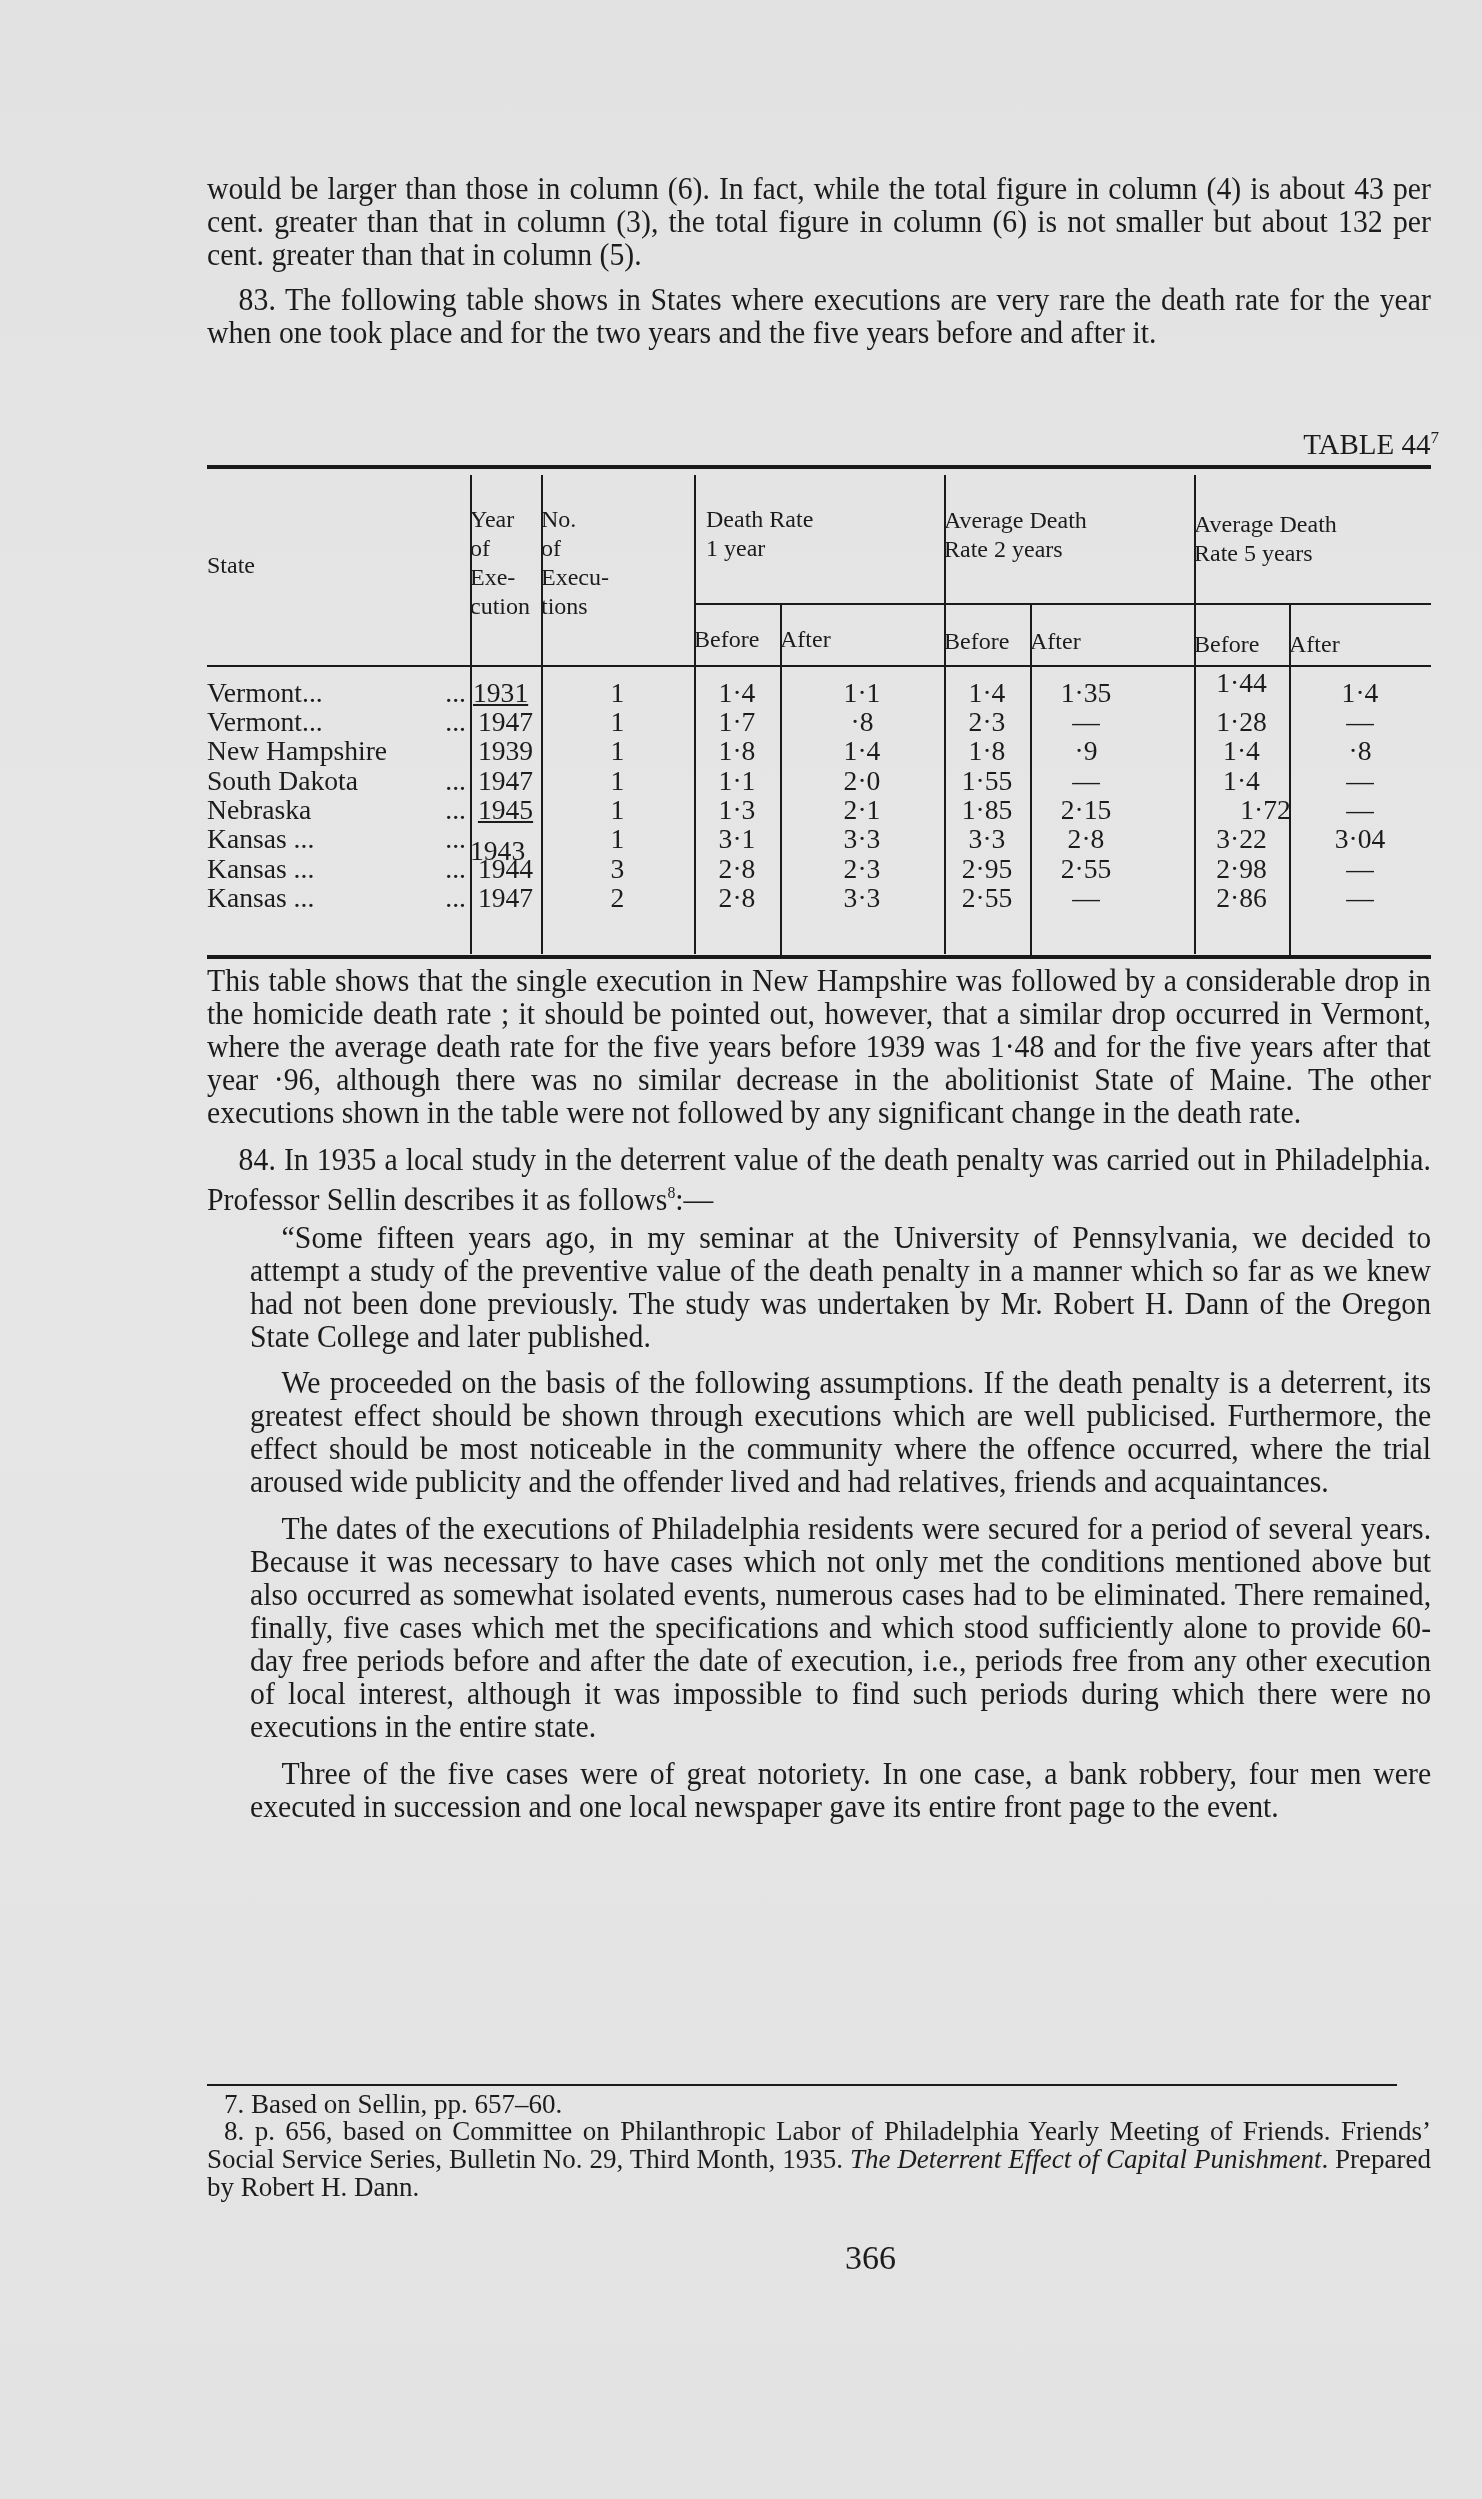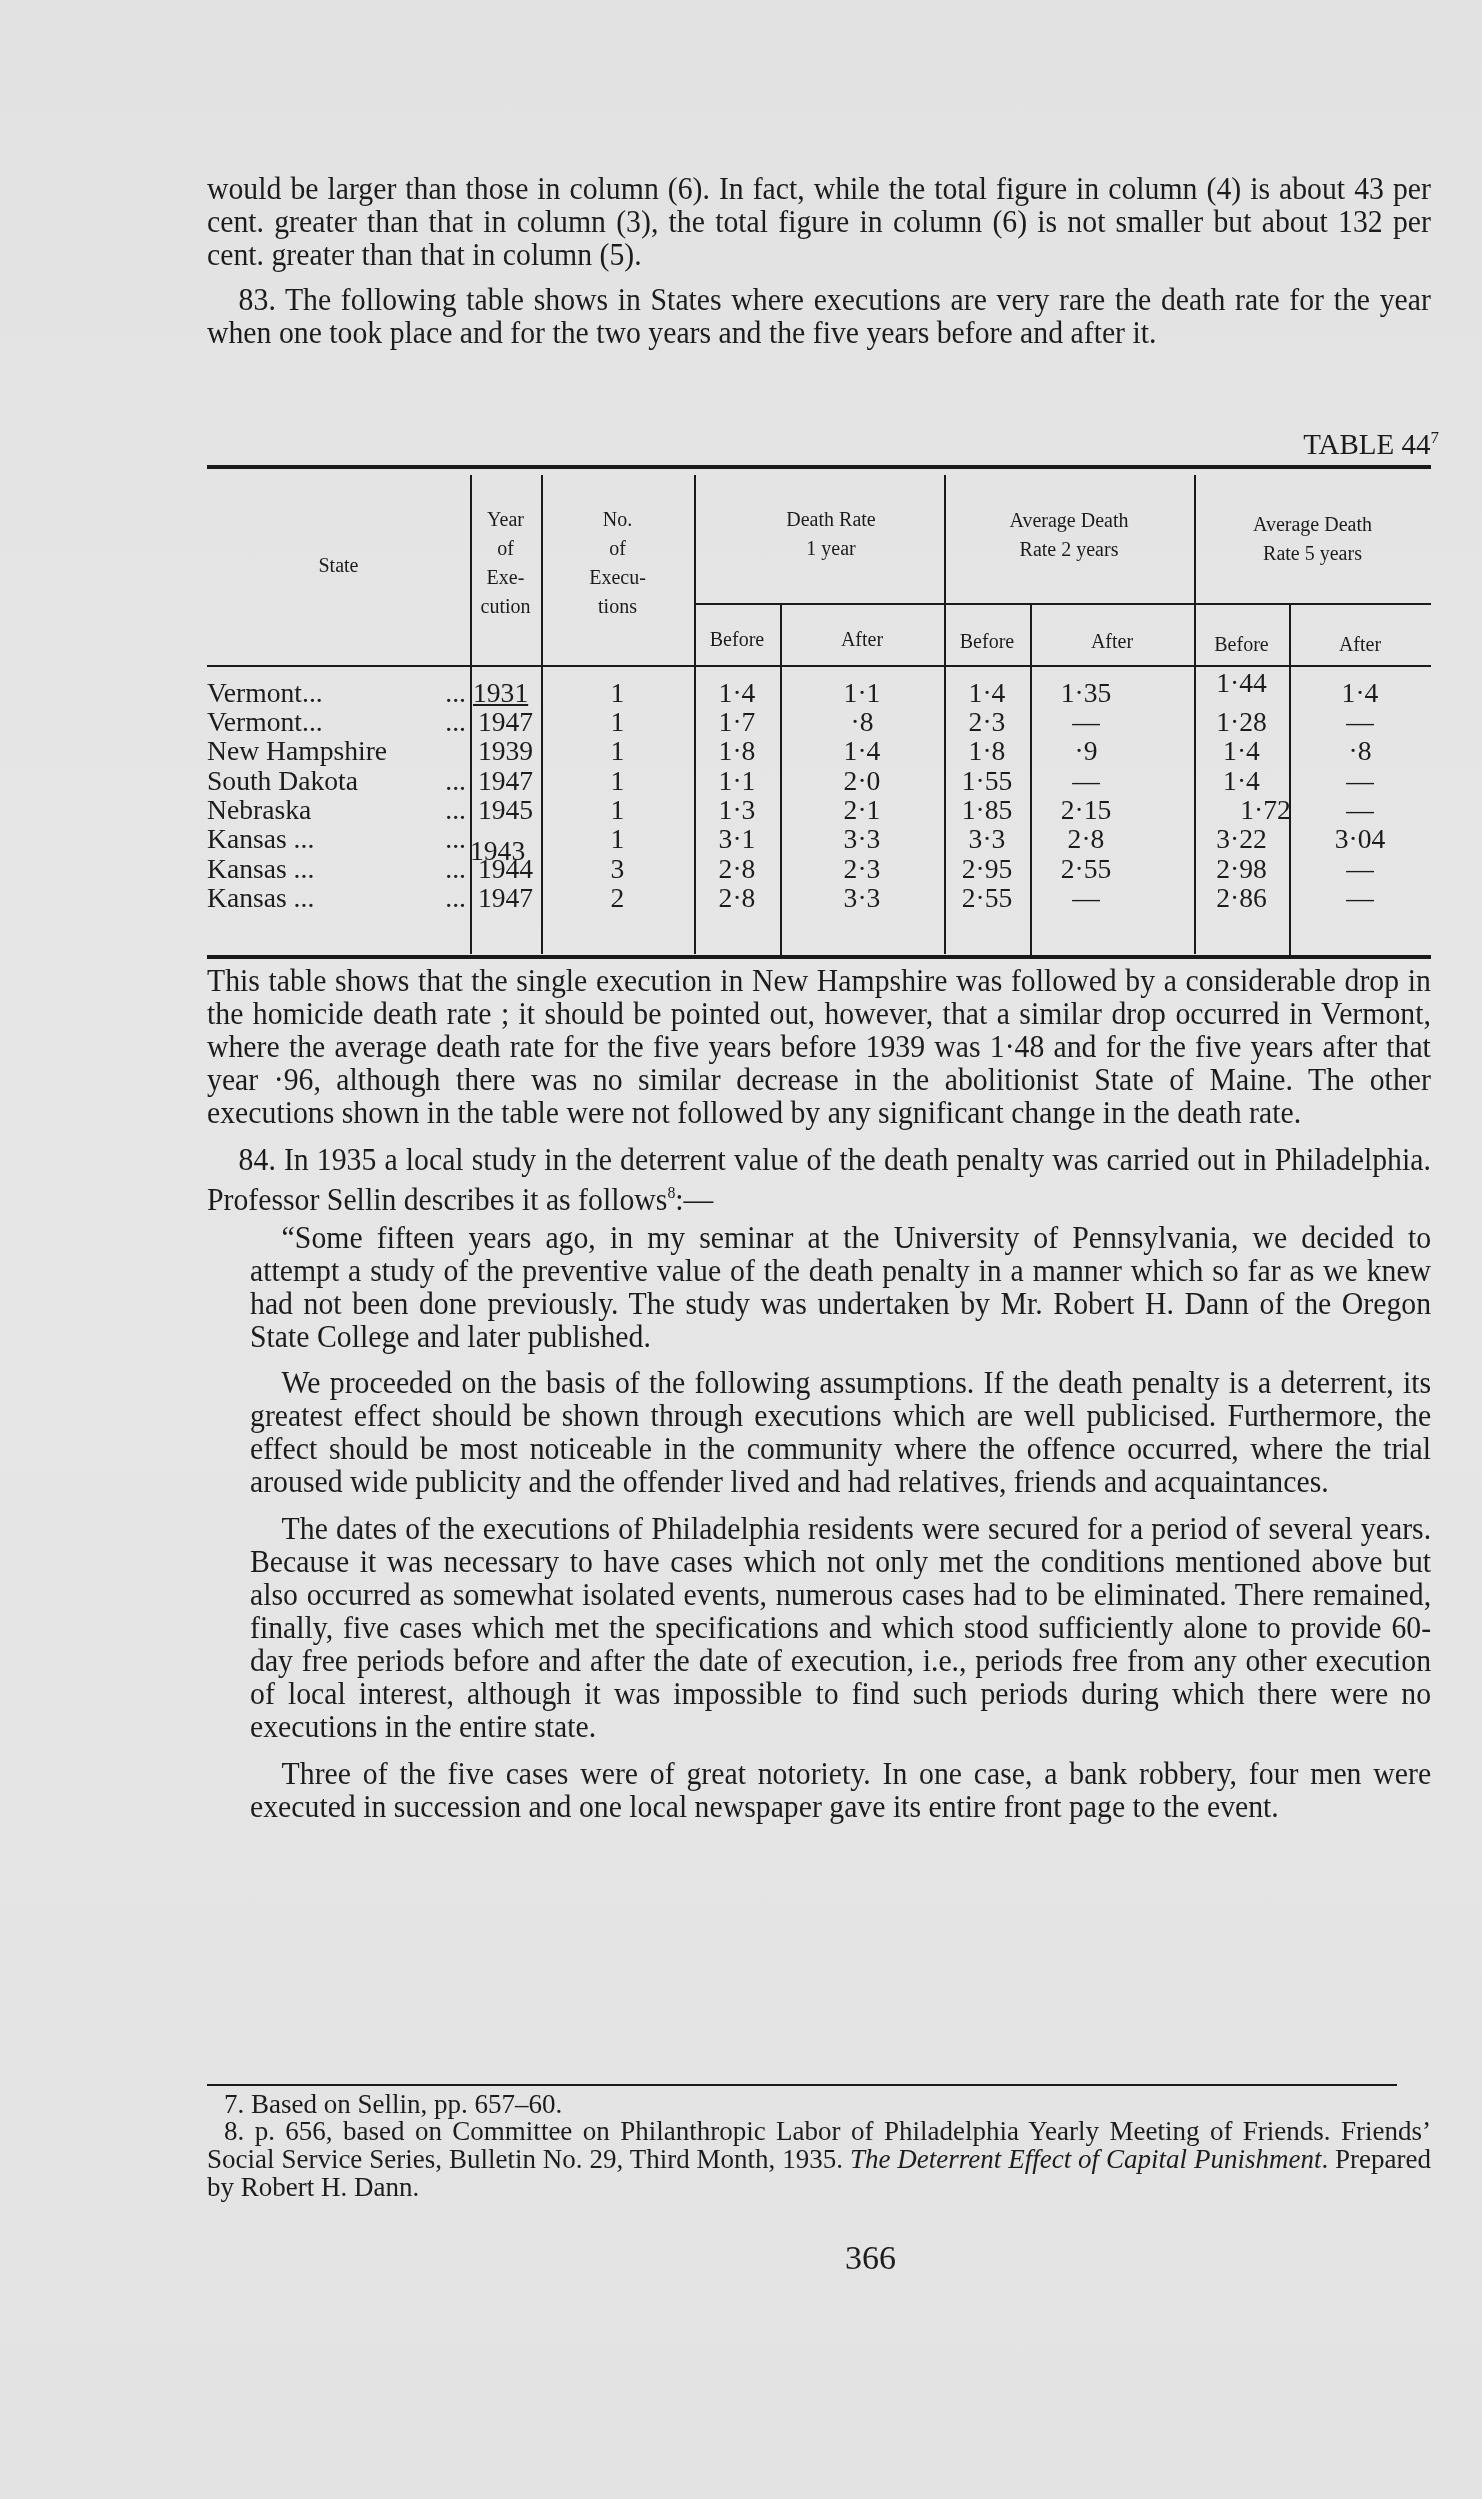--- a/index.html
+++ b/index.html
@@ -19,21 +19,21 @@
     transform: scaleX(0.93); transform-origin: left top; width: 1316px;
   }
   .indent { text-indent: 34px; }
   .quote { padding-left: 43px; }
   .caption { position: absolute; top: 428px; left: 8px; width: 1224px; text-align: right; font-size: 29px; }
   .caption sup { font-size: 17px; }
   .tbl { position: absolute; top: 465px; left: 0; width: 1224px; height: 500px; }
   .hr-thick { position: absolute; height: 4.3px; background: #1a1a1a; }
   .hr-thin { position: absolute; height: 1.7px; background: #1a1a1a; }
   .vr { position: absolute; width: 1.7px; background: #1a1a1a; }
-  .hcell { position: absolute; text-align: center; font-size: 20px; line-height: 29px; font-family: Liberation Serif, serif; }
+  .hcell { position: absolute; text-align: left; font-size: 24px; line-height: 29px; font-family: Liberation Serif, serif; }
   .cell { position: absolute; font-size: 27.6px; line-height: 28.4px; text-align: center; }
   .state { position: absolute; font-size: 27.6px; line-height: 28.4px; left: 0; width: 259px; }
   .state .dots { position: absolute; right: 0; top: 0; }
   .fn { margin: 0; font-size: 27px; line-height: 27.6px; text-align: justify; }
   .pagenum { position: absolute; top: 2239px; left: 0; width: 1327px; text-align: center; font-size: 34px; }
 </style>
 </head>
 <body>
 
 <div class="page">
@@ -124,21 +124,21 @@
           <div class="state" style="top: 302px;"><span>South Dakota</span><span class="dots">...</span></div>
           <div class="cell" style="top: 302px; left: 263px; width: 71px;">1947</div>
           <div class="cell" style="top: 302px; left: 334px; width: 153px;">1</div>
           <div class="cell" style="top: 302px; left: 487px; width: 86px;">1·1</div>
           <div class="cell" style="top: 302px; left: 573px; width: 164px;">2·0</div>
           <div class="cell" style="top: 302px; left: 737px; width: 86px;">1·55</div>
           <div class="cell" style="top: 302px; left: 823px; width: 112px;">—</div>
           <div class="cell" style="top: 302px; left: 987px; width: 95px;">1·4</div>
           <div class="cell" style="top: 302px; left: 1082px; width: 142px;">—</div>
           <div class="state" style="top: 331px;"><span>Nebraska</span><span class="dots">...</span></div>
-          <div class="cell" style="top: 331px; left: 263px; width: 71px;">1945</div>
+          <div class="cell" style="top: 331px; left: 263px; width: 71px; text-decoration: underline;">1945</div>
           <div class="cell" style="top: 331px; left: 334px; width: 153px;">1</div>
           <div class="cell" style="top: 331px; left: 487px; width: 86px;">1·3</div>
           <div class="cell" style="top: 331px; left: 573px; width: 164px;">2·1</div>
           <div class="cell" style="top: 331px; left: 737px; width: 86px;">1·85</div>
           <div class="cell" style="top: 331px; left: 823px; width: 112px;">2·15</div>
           <div class="cell" style="top: 331px; left: 987px; width: 95px; padding-left: 24px;">1·72</div>
           <div class="cell" style="top: 331px; left: 1082px; width: 142px;">—</div>
           <div class="state" style="top: 360px;"><span>Kansas ...</span><span class="dots">...</span></div>
           <div class="cell" style="top: 372px; left: 263px; width: 49px;">1943</div>
           <div class="cell" style="top: 360px; left: 334px; width: 153px;">1</div>

